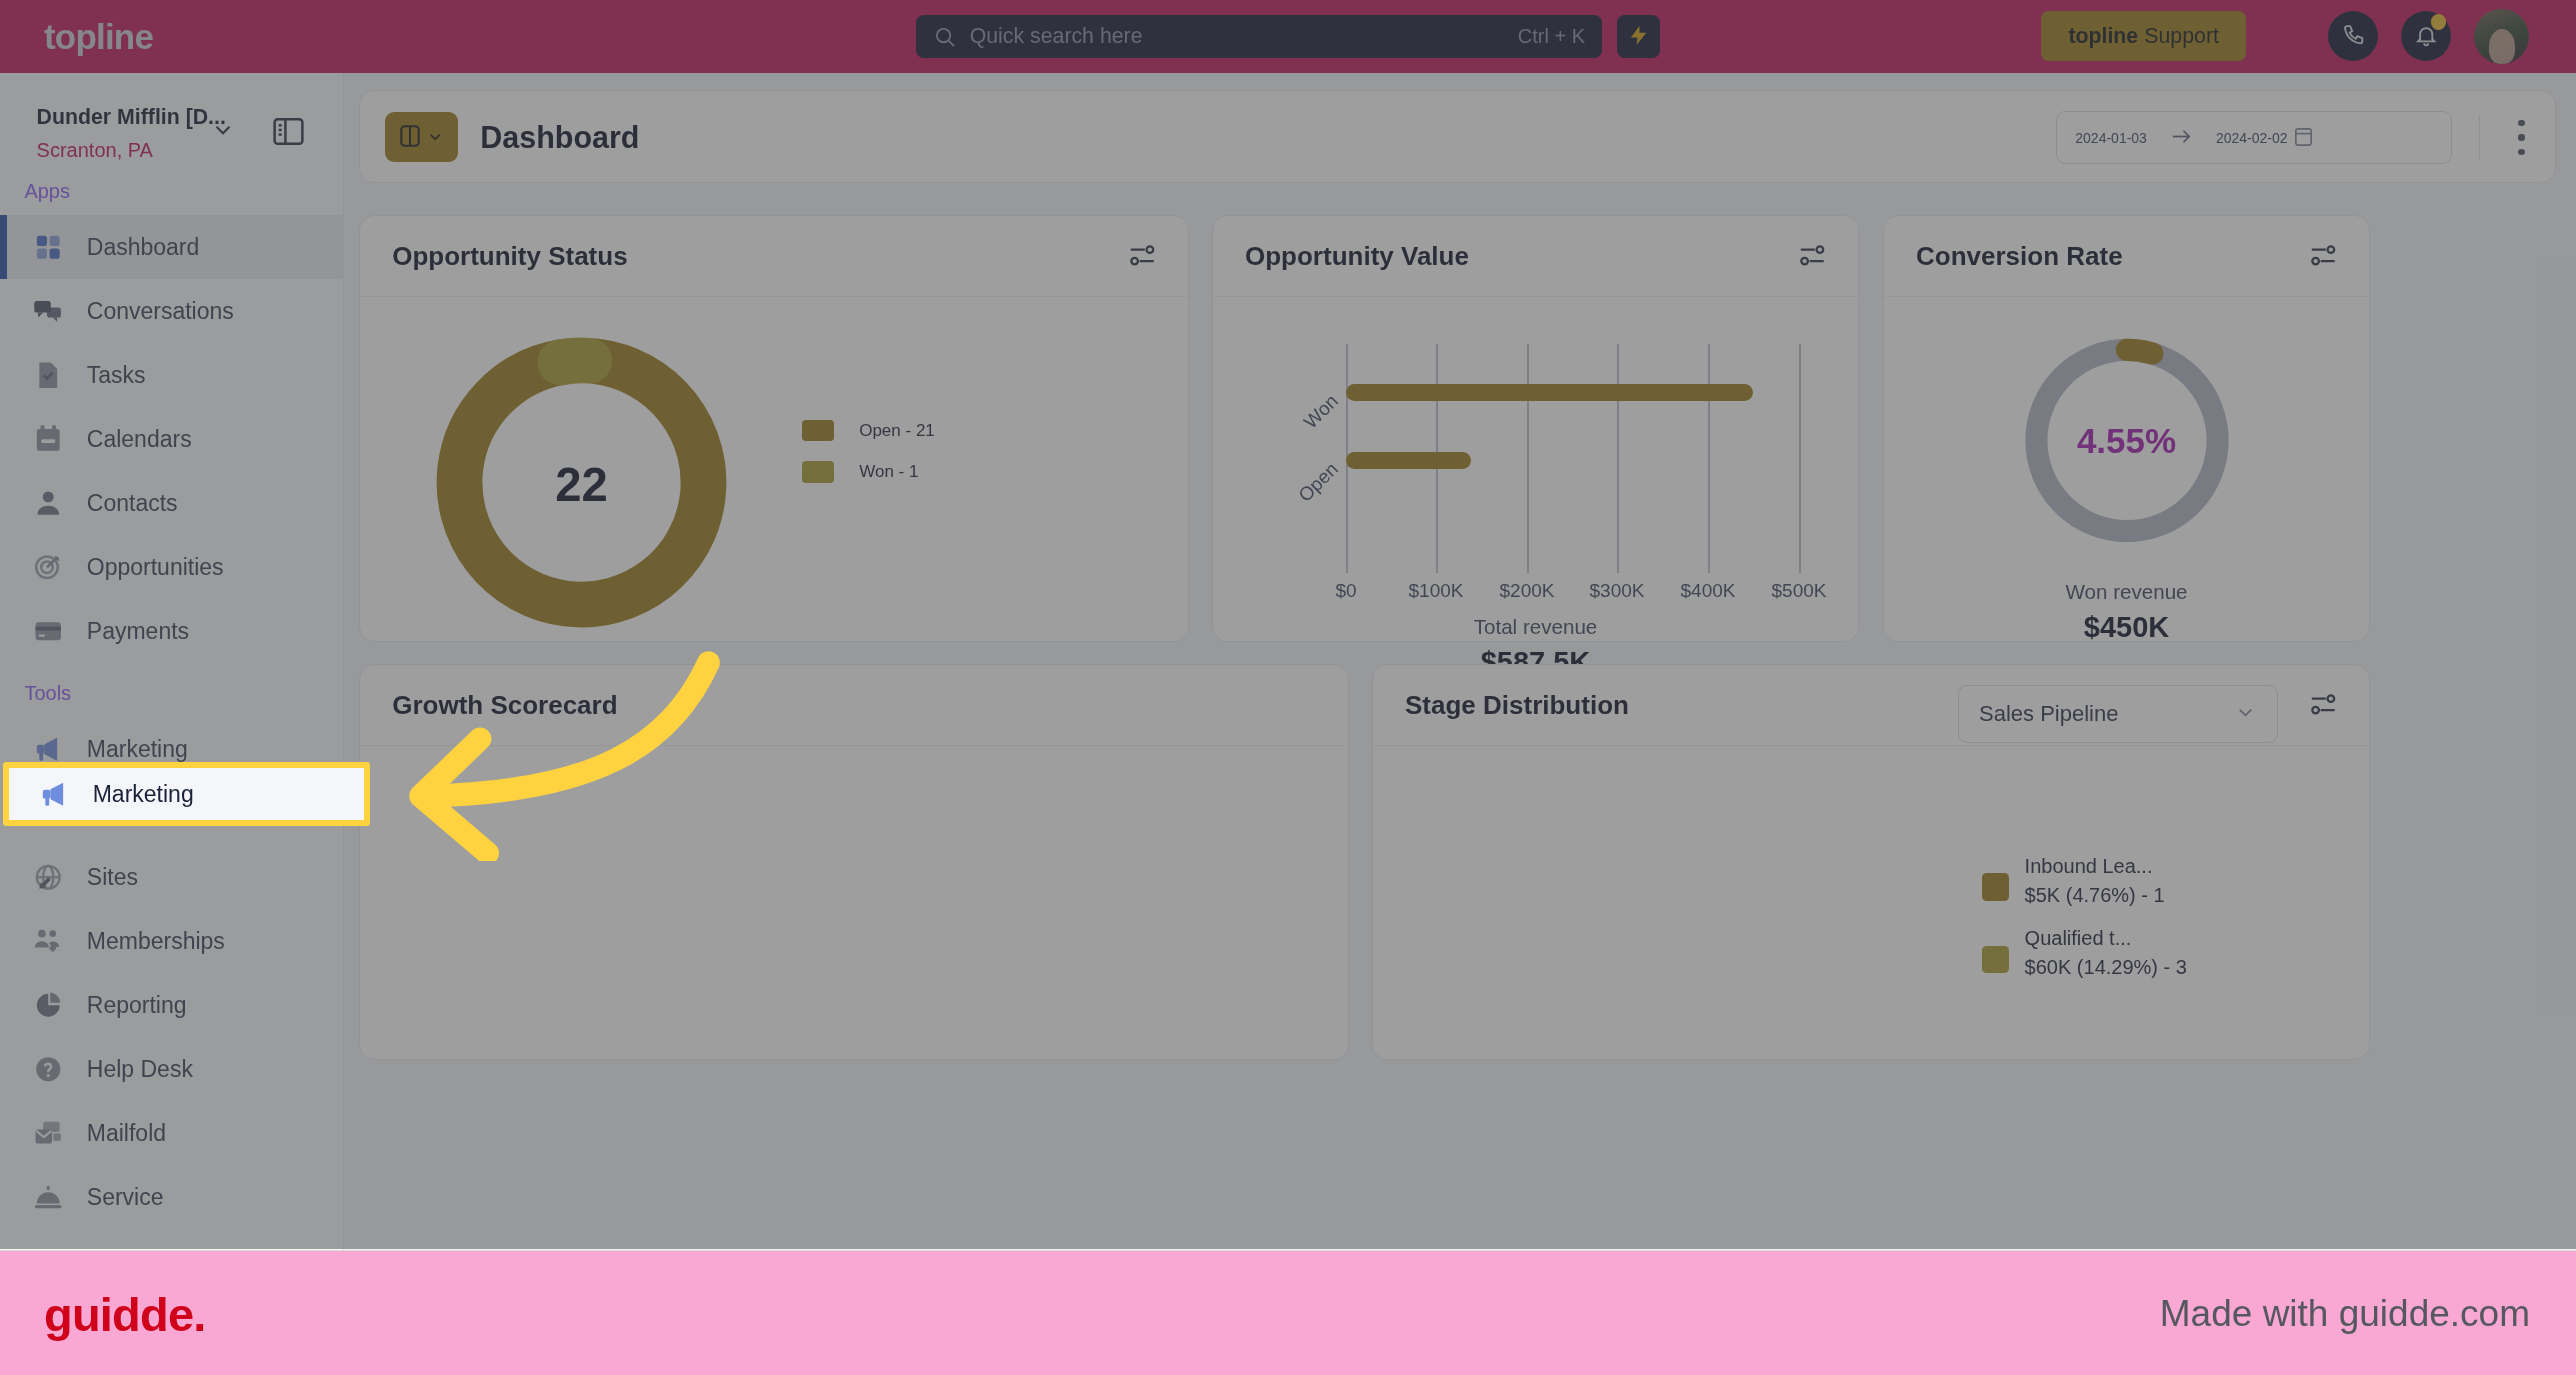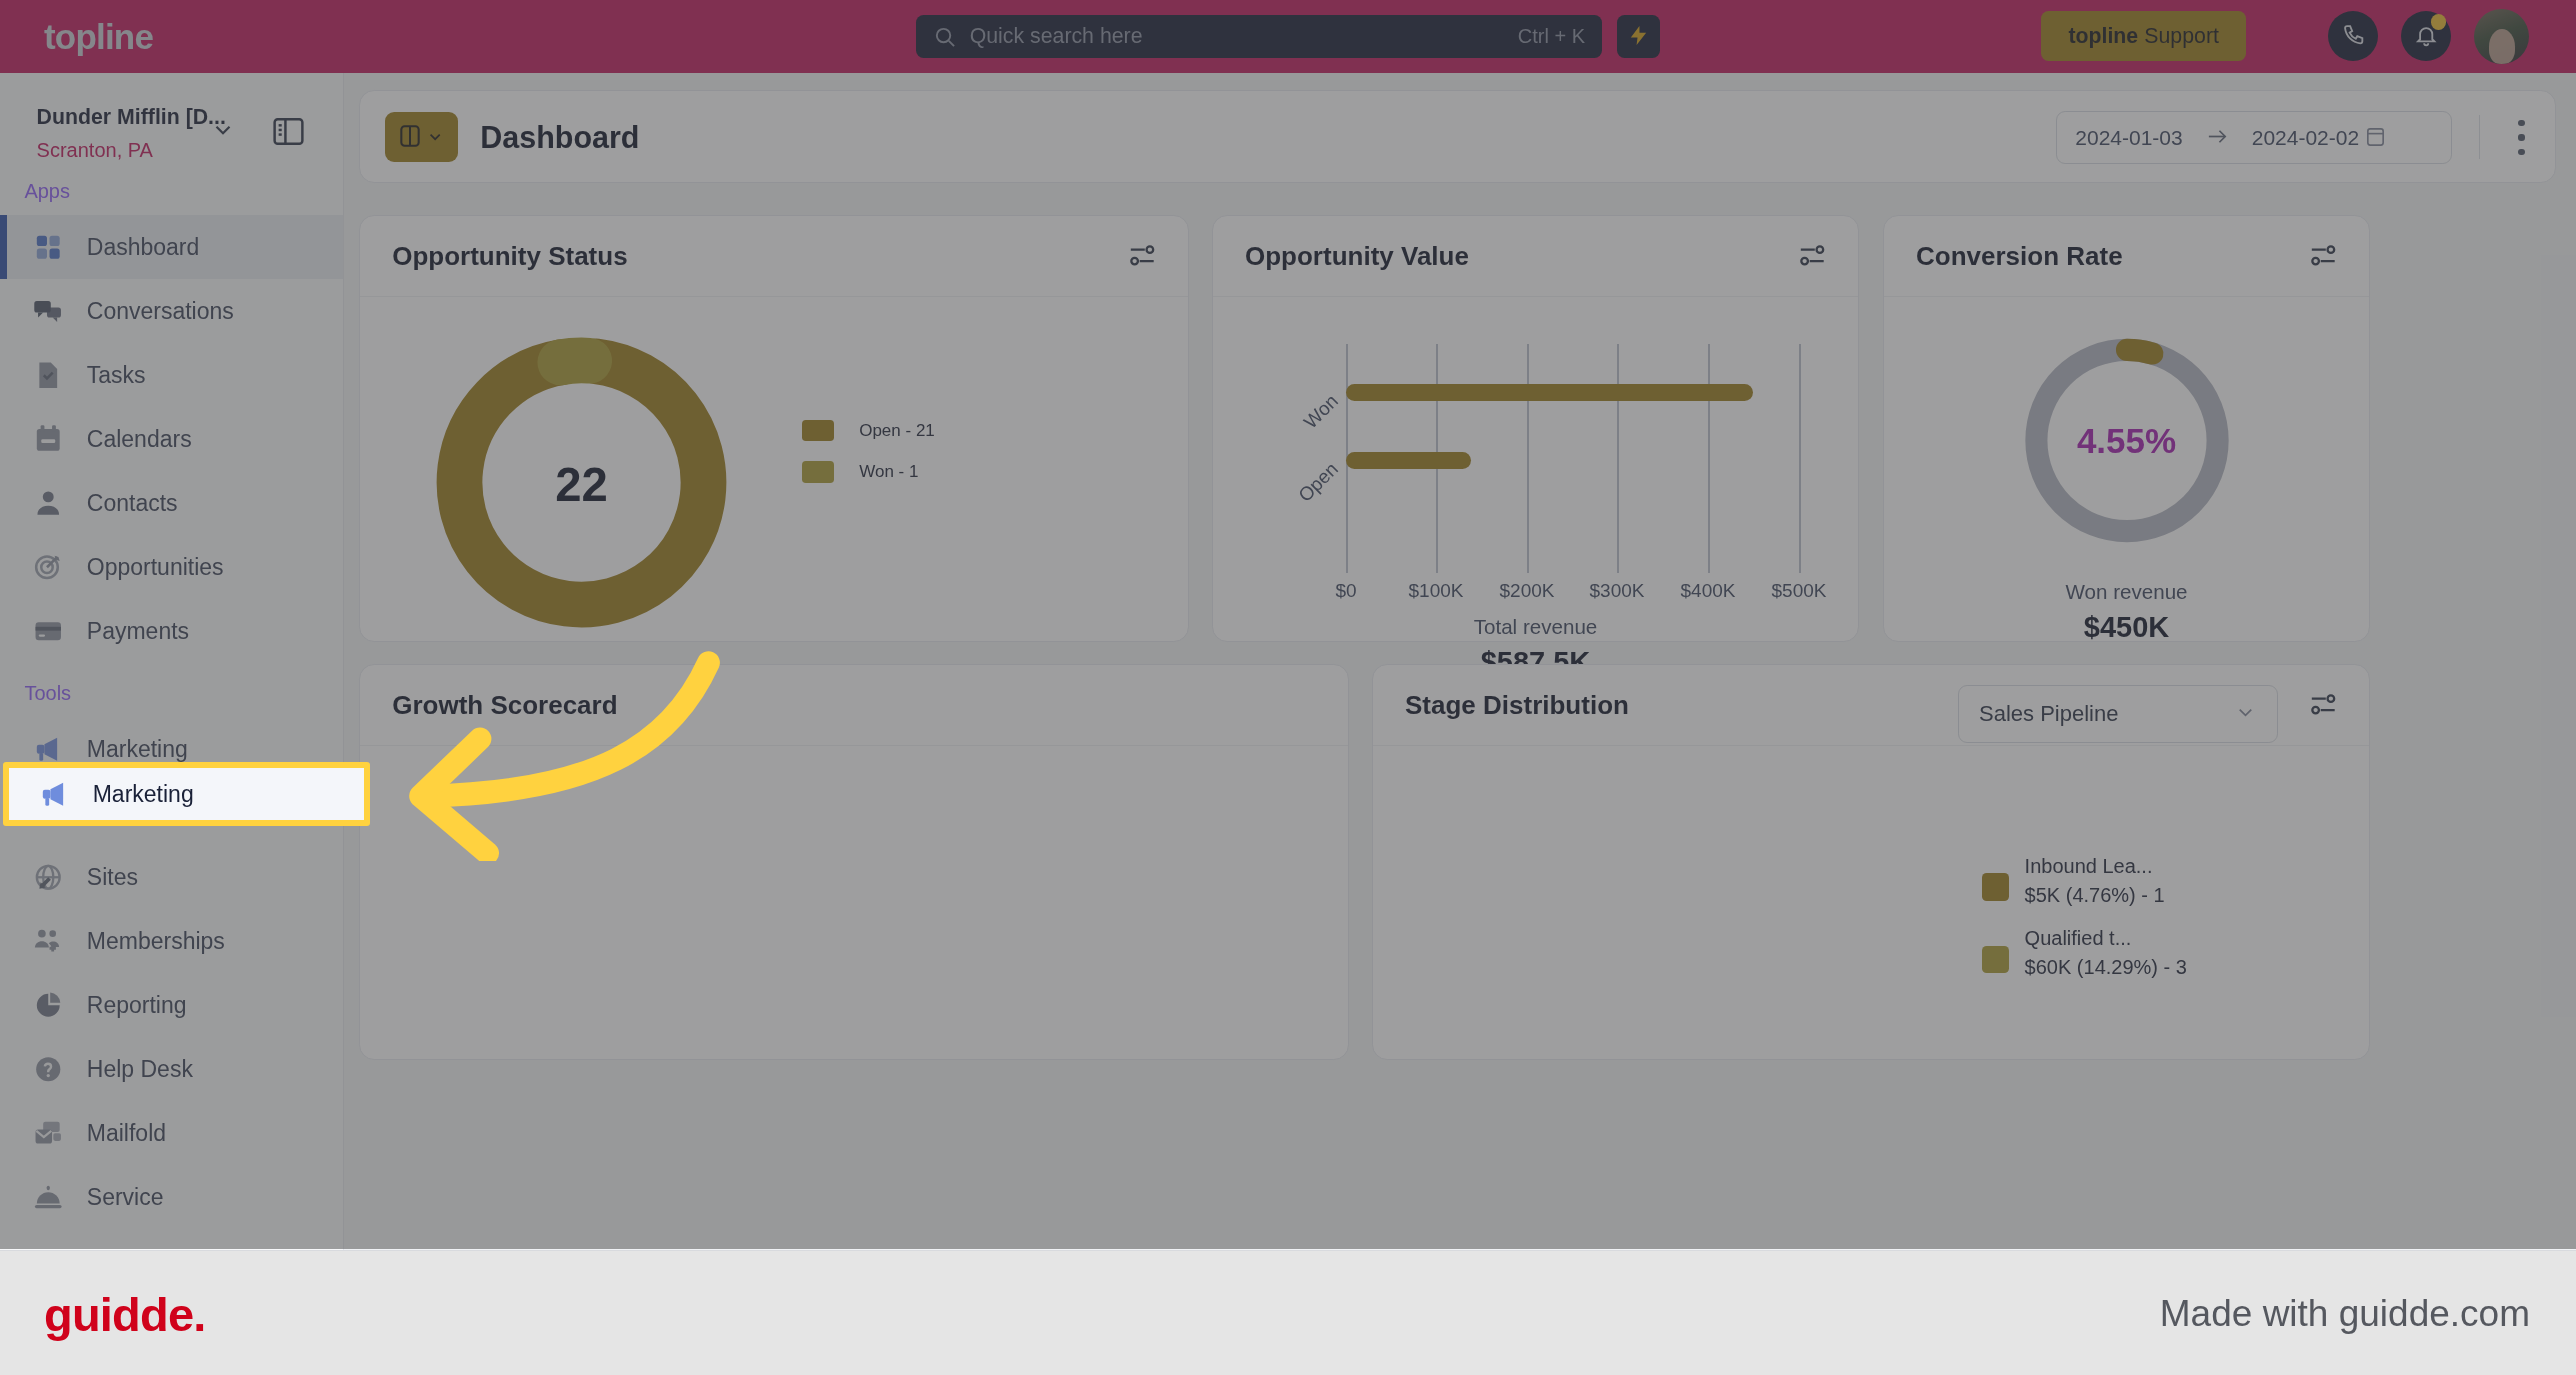--- a/index.html
+++ b/index.html
@@ -75,21 +75,21 @@
   
   #dash-header { left:15.2px; top:17px; right:20px; height:93px; }
   .dashsel { position:absolute; left:24.4px; top:21.3px; width:73px; height:50px;
              background:#9a7b1c; border-radius:9.1px; display:flex; align-items:center;
              justify-content:center; gap:3px; }
   .dashtitle { position:absolute; left:120px; top:50%; transform:translateY(-50%);
                font-size:30.5px; font-weight:700; color:#10162b; }
   .daterange { position:absolute; right:103px; top:20px; height:53px; width:396px;
                border:0.8px solid #d6dae3; border-radius:9.1px; display:flex;
                align-items:center; padding:0 18.3px; }
-  .dt { font-size:21px; color:#3c4660; }
+  .dt { font-size:14px; color:#3c4660; }
   .arrowmid { flex:none; margin:0 23px; }
   .vdiv { position:absolute; right:75px; top:24.4px; width:0.8px; height:44px; background:#d9dde5; }
   .kebab { position:absolute; right:29px; top:29px; width:7.6px; height:35px; }
   .kdot { width:6.1px; height:6.1px; border-radius:50%; background:#4b5468; margin-bottom:8.4px; }
 
   
   #card-opp-status { left:15.2px; top:142px; width:830px; height:427px; }
   #card-opp-value  { left:868px; top:142px; width:647px; height:427px; }
   #card-conv-rate  { left:1539px; top:142px; width:487px; height:427px; }
 
@@ -141,21 +141,21 @@
                background:#f4f6fa; border:6.1px solid #ffd23f; border-radius:3px;
                display:flex; align-items:center; padding-left:27.4px; }
   #highlight .nicon { width:35px; height:35px; display:flex; align-items:center;
                       justify-content:center; }
   #highlight .nlabel { margin-left:21.3px; font-size:23px; color:#1a2138; }
 
   #arrow { position:absolute; left:381px; top:632px; width:396px; height:229px; }
 
   
   #footer { position:absolute; left:0; bottom:0; width:2576px; height:126px;
-            background:#e5e5e5; border-top:0.8px solid #d8dade; }
+            background:#f9a8d4; border-top:0.8px solid #d8dade; }
   #guidde-logo { position:absolute; left:44px; top:50%; transform:translateY(-50%);
                  font-size:47px; font-weight:700; color:#d0021b; letter-spacing:-0.8px; }
   #footer-text { position:absolute; right:46px; top:50%; transform:translateY(-50%);
                  font-size:37px; color:#55585f; }
 </style>
 </head>
 <body>
 
 <div id="root">
 

